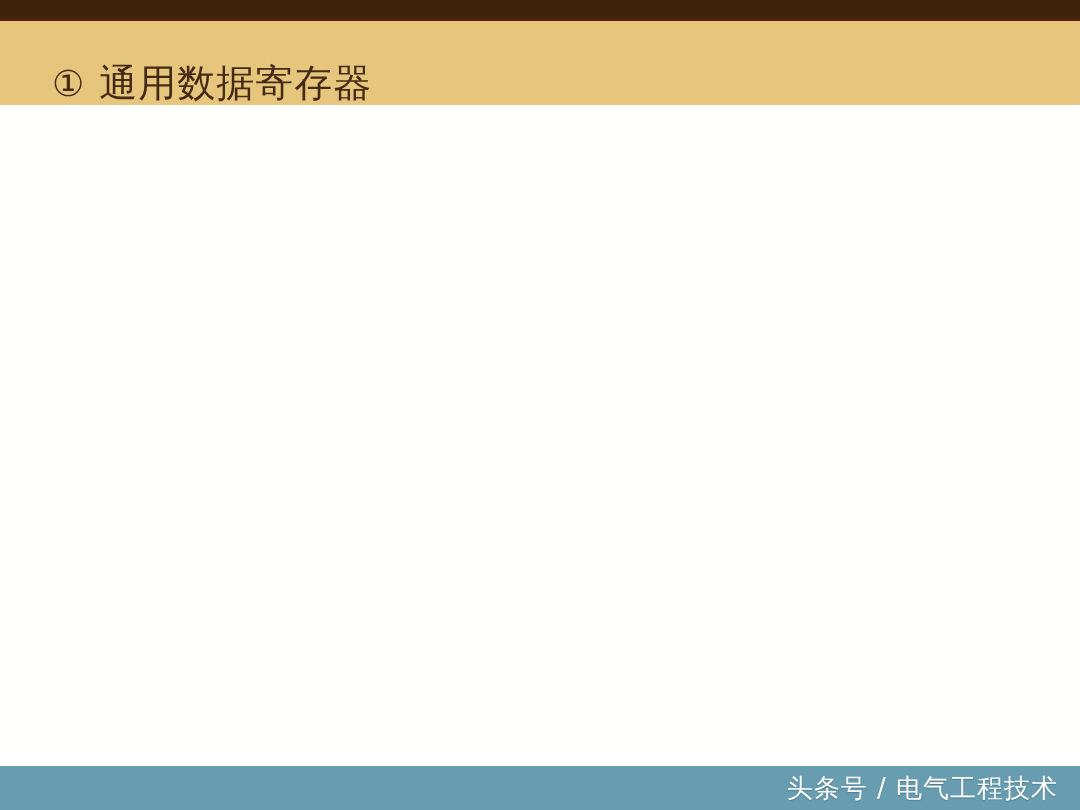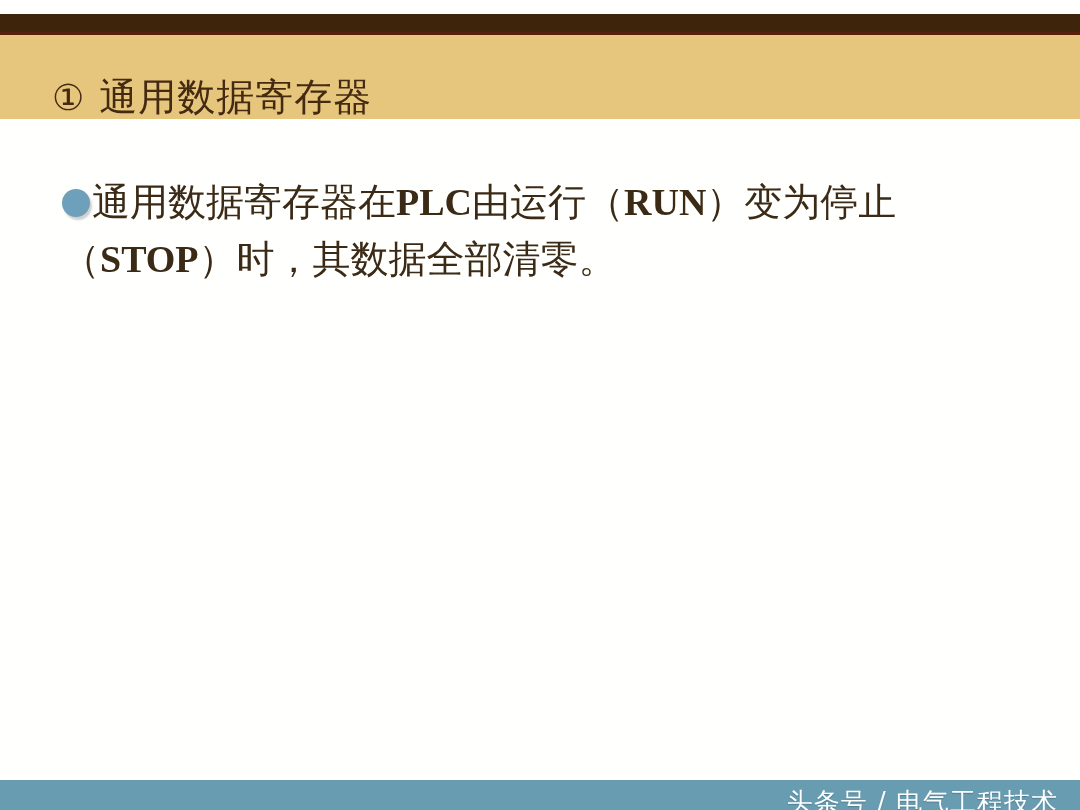--- a/index.html
+++ b/index.html
@@ -14,21 +14,20 @@
     overflow: hidden;
     position: relative;
   }
 
   .slide {
     position: absolute;
     inset: 0;
     width: 1080px;
     height: 654px;
     background: #fffffd;
-    margin-top: 14px;
   }
 
   
   .top-dark-band {
     position: absolute;
     left: 0;
     top: 0;
     width: 1080px;
     height: 18px;
     background: #3f240c;
@@ -133,23 +132,20 @@
   <div class="top-dark-rule"></div>
 
   <div class="title-band">
     <div class="title-text">
       <span class="circled">①</span><span>通用数据寄存器</span>
     </div>
   </div>
 
   <div class="content">
 
-    <div class="bullet-block">
-      <p class="bullet-para"><span class="bullet-dot"></span><span class="txt-dark">通用数据寄存器在</span><span class="txt-dark latin">PLC</span><span class="txt-dark">由运行（</span><span class="txt-dark latin">RUN</span><span class="txt-dark">）变为停止（</span><span class="txt-dark latin">STOP</span><span class="txt-dark">）时，其数据全部清零。</span></p>
-    </div>
 
 
   </div>
 
   <div class="footer-band"></div>
   <div class="footer-text">头条号 / 电气工程技术</div>
 
 </div>
 
 </body></html>

